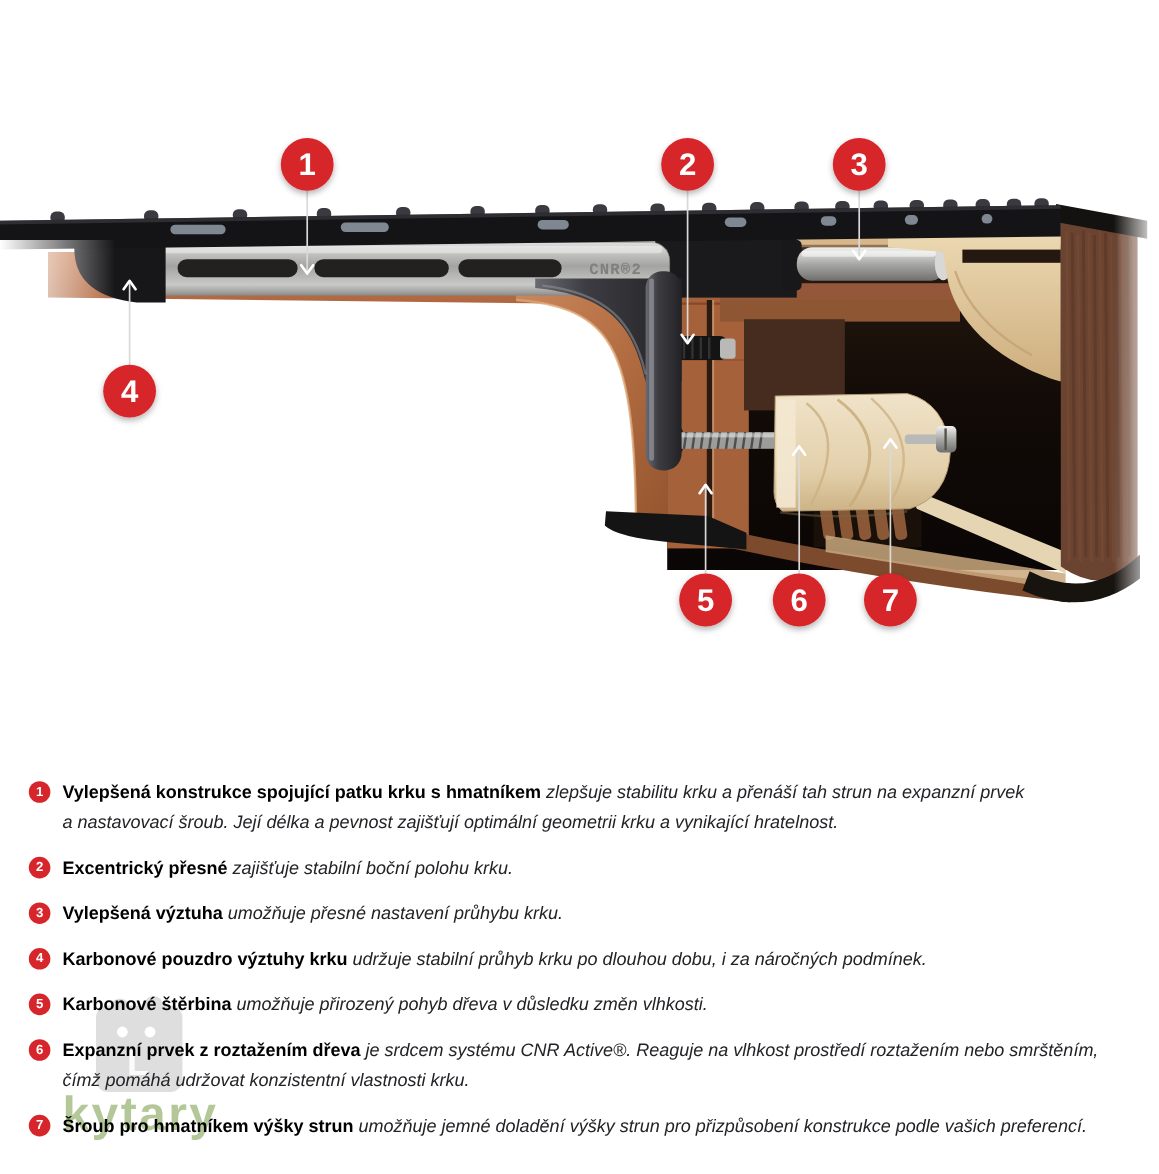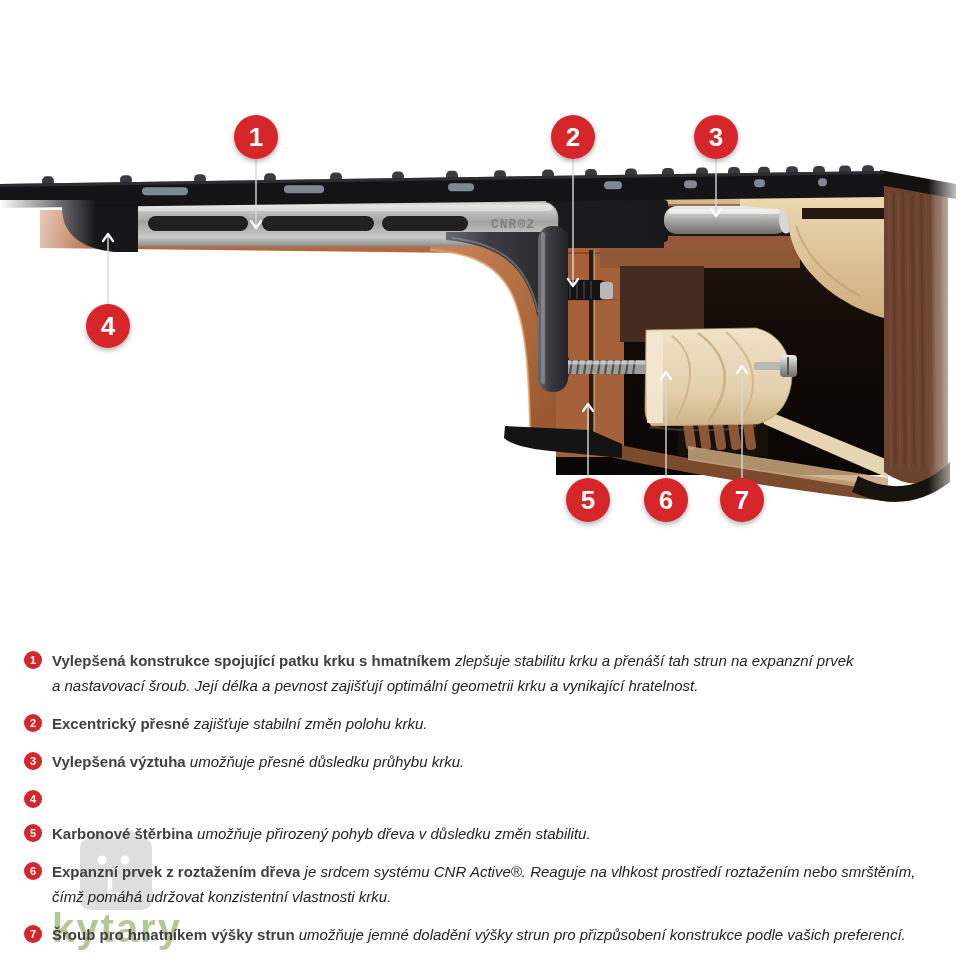--- a/index.html
+++ b/index.html
@@ -15,21 +15,21 @@
   
   .watermark{position:absolute;left:52px;top:826px;width:130px;opacity:.42;z-index:2;
              pointer-events:none;text-align:center;}
   .wm-text{font-weight:600;font-size:40px;color:#4d7c0f;letter-spacing:2px;margin-top:-16px;}
   
   .callout-list{position:absolute;left:24px;top:648px;width:922px;z-index:3;}
   .item{display:flex;align-items:flex-start;gap:10px;margin-bottom:13px;}
   .bullet{flex:0 0 18px;width:18px;height:18px;border-radius:50%;background:#d6252b;color:#fff;
           font-size:11px;font-weight:700;line-height:18px;text-align:center;margin-top:3px;}
   .item p{margin:0;font-size:15px;line-height:25px;color:#222326;}
-  .item p b{color:#404040;text-align:right;}
+  .item p b{color:#000000;text-align:right;}
   .item p .rest{white-space:pre-line;font-style:italic;}
 </style>
 </head>
 <body>
 
 <div class="stage">
 
   <svg class="diagram-svg" width="966" height="640" viewBox="0 0 966 640">
     <defs>
       <filter id="dropsh" x="-40%" y="-40%" width="180%" height="180%">
@@ -327,32 +327,33 @@
   </div>
 
   <div class="callout-list">
     <div class="item">
       <span class="bullet" style="background: rgb(214, 37, 43);">1</span>
       <p><b>Vylepšená konstrukce spojující patku krku s hmatníkem</b><span class="rest"> zlepšuje stabilitu krku a přenáší tah strun na expanzní prvek
 a nastavovací šroub. Její délka a pevnost zajišťují optimální geometrii krku a vynikající hratelnost.</span></p>
     </div>
     <div class="item">
       <span class="bullet" style="background: rgb(214, 37, 43);">2</span>
-      <p><b>Excentrický přesné</b><span class="rest"> zajišťuje stabilní změn polohu krku.</span></p>
+      <p><b>Excentrický přesné</b><span class="rest"> zajišťuje stabilní boční polohu krku.</span></p>
     </div>
     <div class="item">
       <span class="bullet" style="background: rgb(214, 37, 43);">3</span>
-      <p><b>Vylepšená výztuha</b><span class="rest"> umožňuje přesné důsledku průhybu krku.</span></p>
+      <p><b>Vylepšená výztuha</b><span class="rest"> umožňuje přesné nastavení průhybu krku.</span></p>
     </div>
     <div class="item">
       <span class="bullet" style="background: rgb(214, 37, 43);">4</span>
+      <p><b>Karbonové pouzdro výztuhy krku</b><span class="rest"> udržuje stabilní průhyb krku po dlouhou dobu, i za náročných podmínek.</span></p>
     </div>
     <div class="item">
       <span class="bullet" style="background: rgb(214, 37, 43);">5</span>
-      <p><b>Karbonové štěrbina</b><span class="rest"> umožňuje přirozený pohyb dřeva v důsledku změn stabilitu.</span></p>
+      <p><b>Karbonové štěrbina</b><span class="rest"> umožňuje přirozený pohyb dřeva v důsledku změn vlhkosti.</span></p>
     </div>
     <div class="item">
       <span class="bullet" style="background: rgb(214, 37, 43);">6</span>
       <p><b>Expanzní prvek z roztažením dřeva</b><span class="rest"> je srdcem systému CNR Active®. Reaguje na vlhkost prostředí roztažením nebo smrštěním,
 čímž pomáhá udržovat konzistentní vlastnosti krku.</span></p>
     </div>
     <div class="item">
       <span class="bullet" style="background: rgb(214, 37, 43);">7</span>
       <p><b>Šroub pro hmatníkem výšky strun</b><span class="rest"> umožňuje jemné doladění výšky strun pro přizpůsobení konstrukce podle vašich preferencí.</span></p>
     </div>

